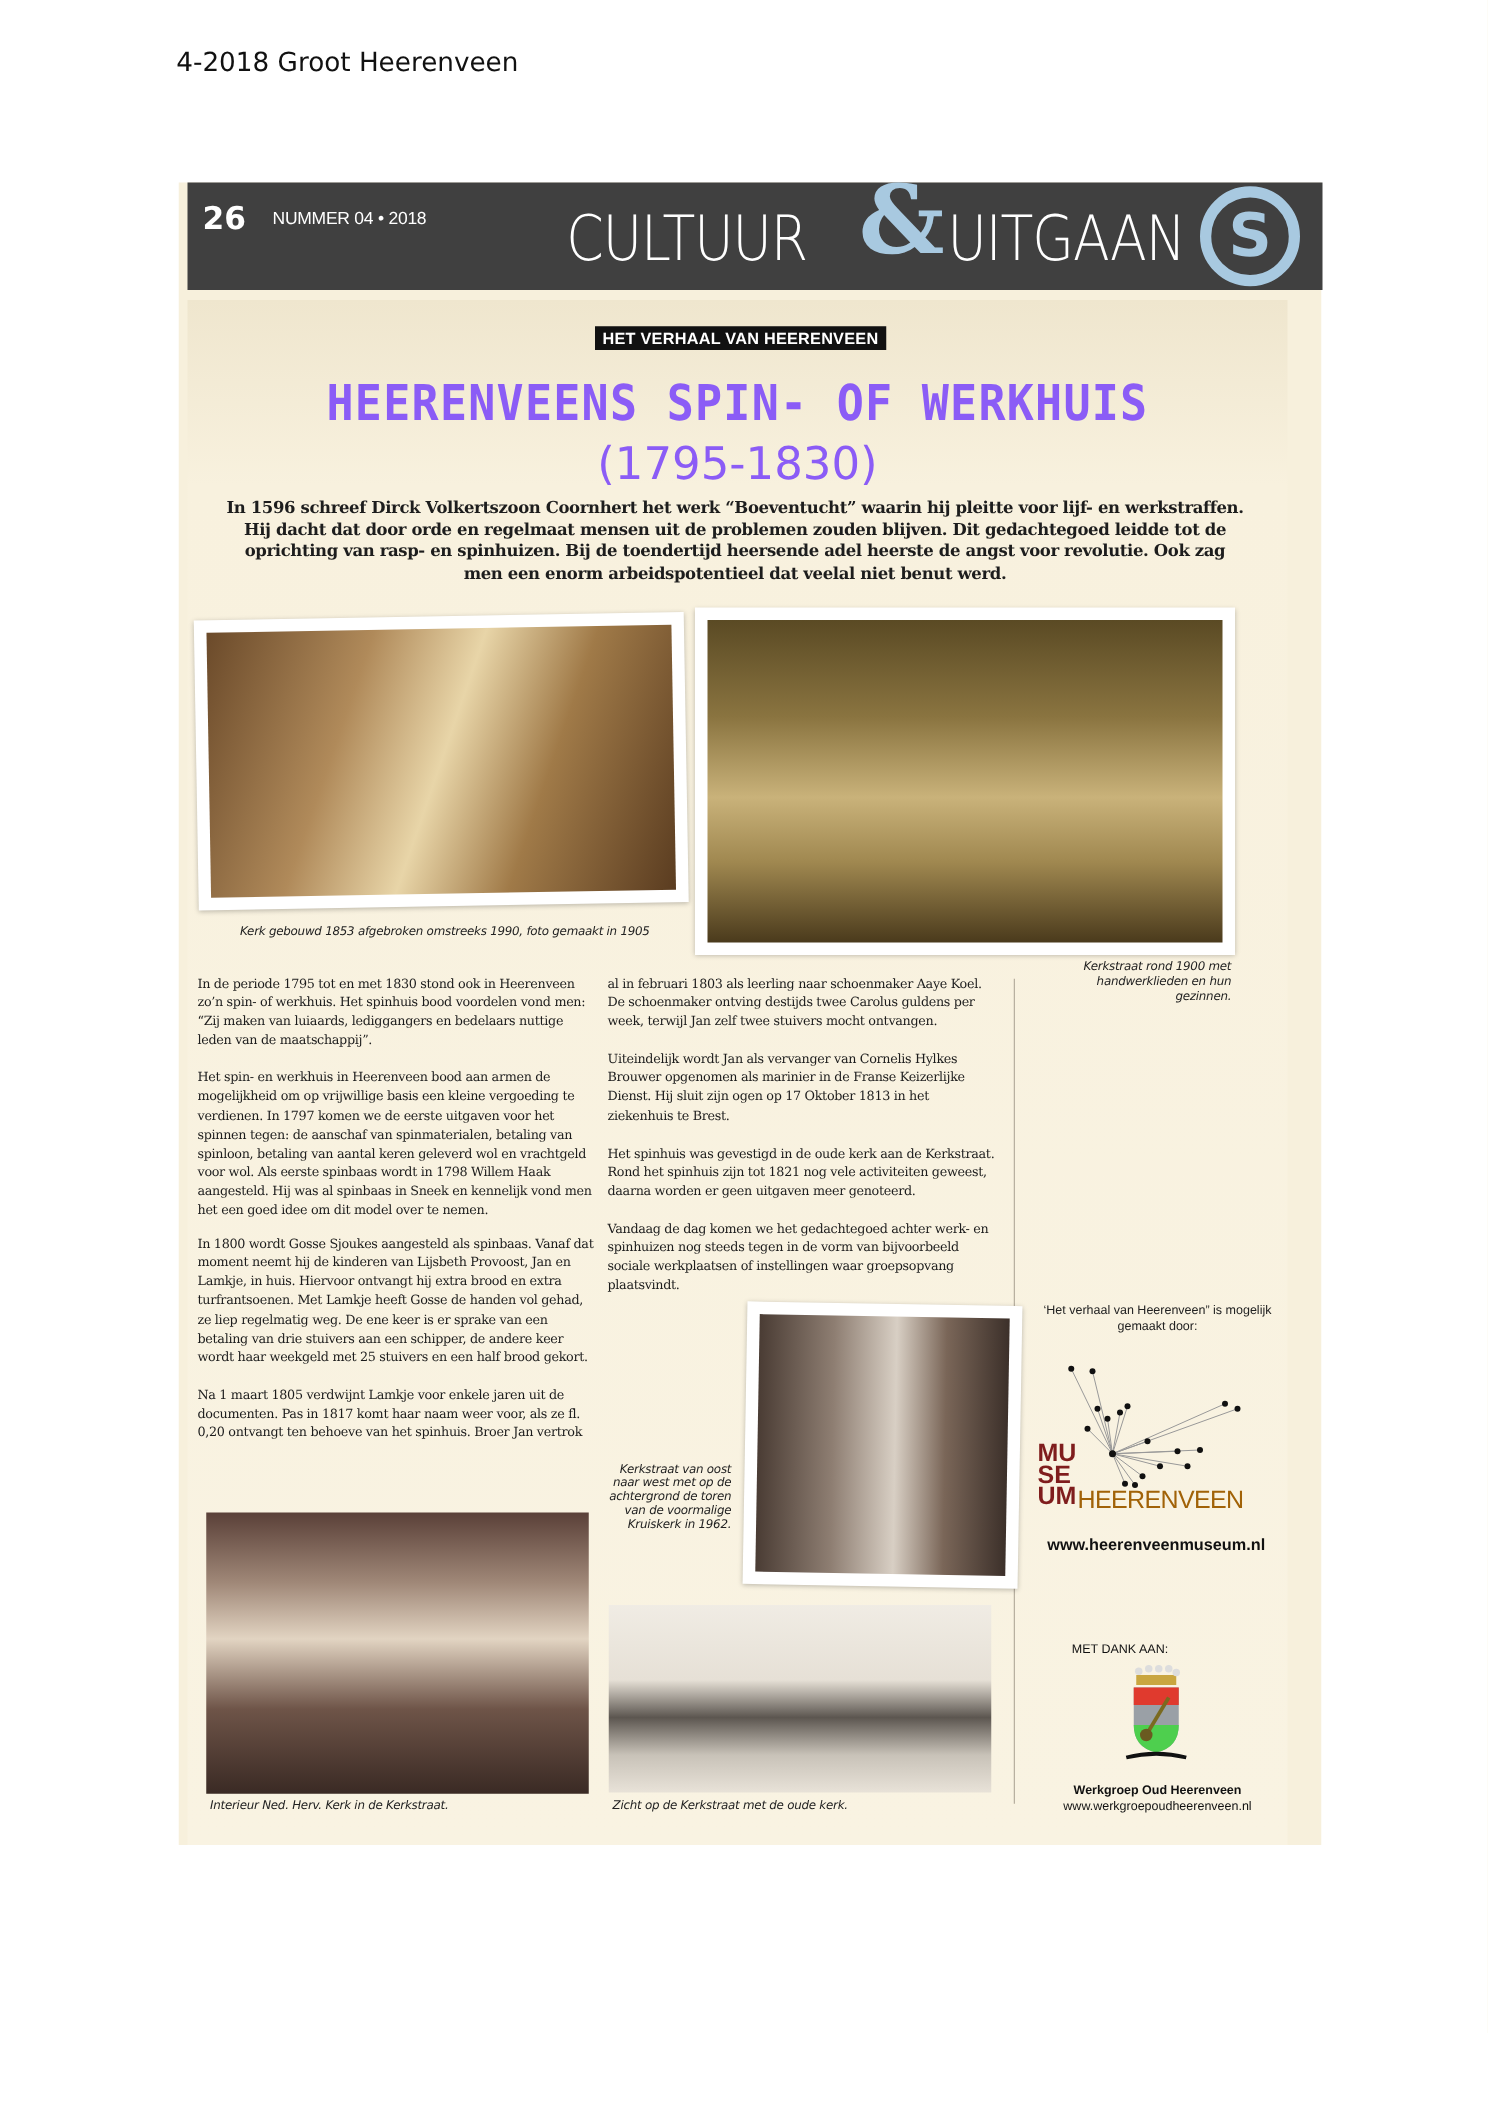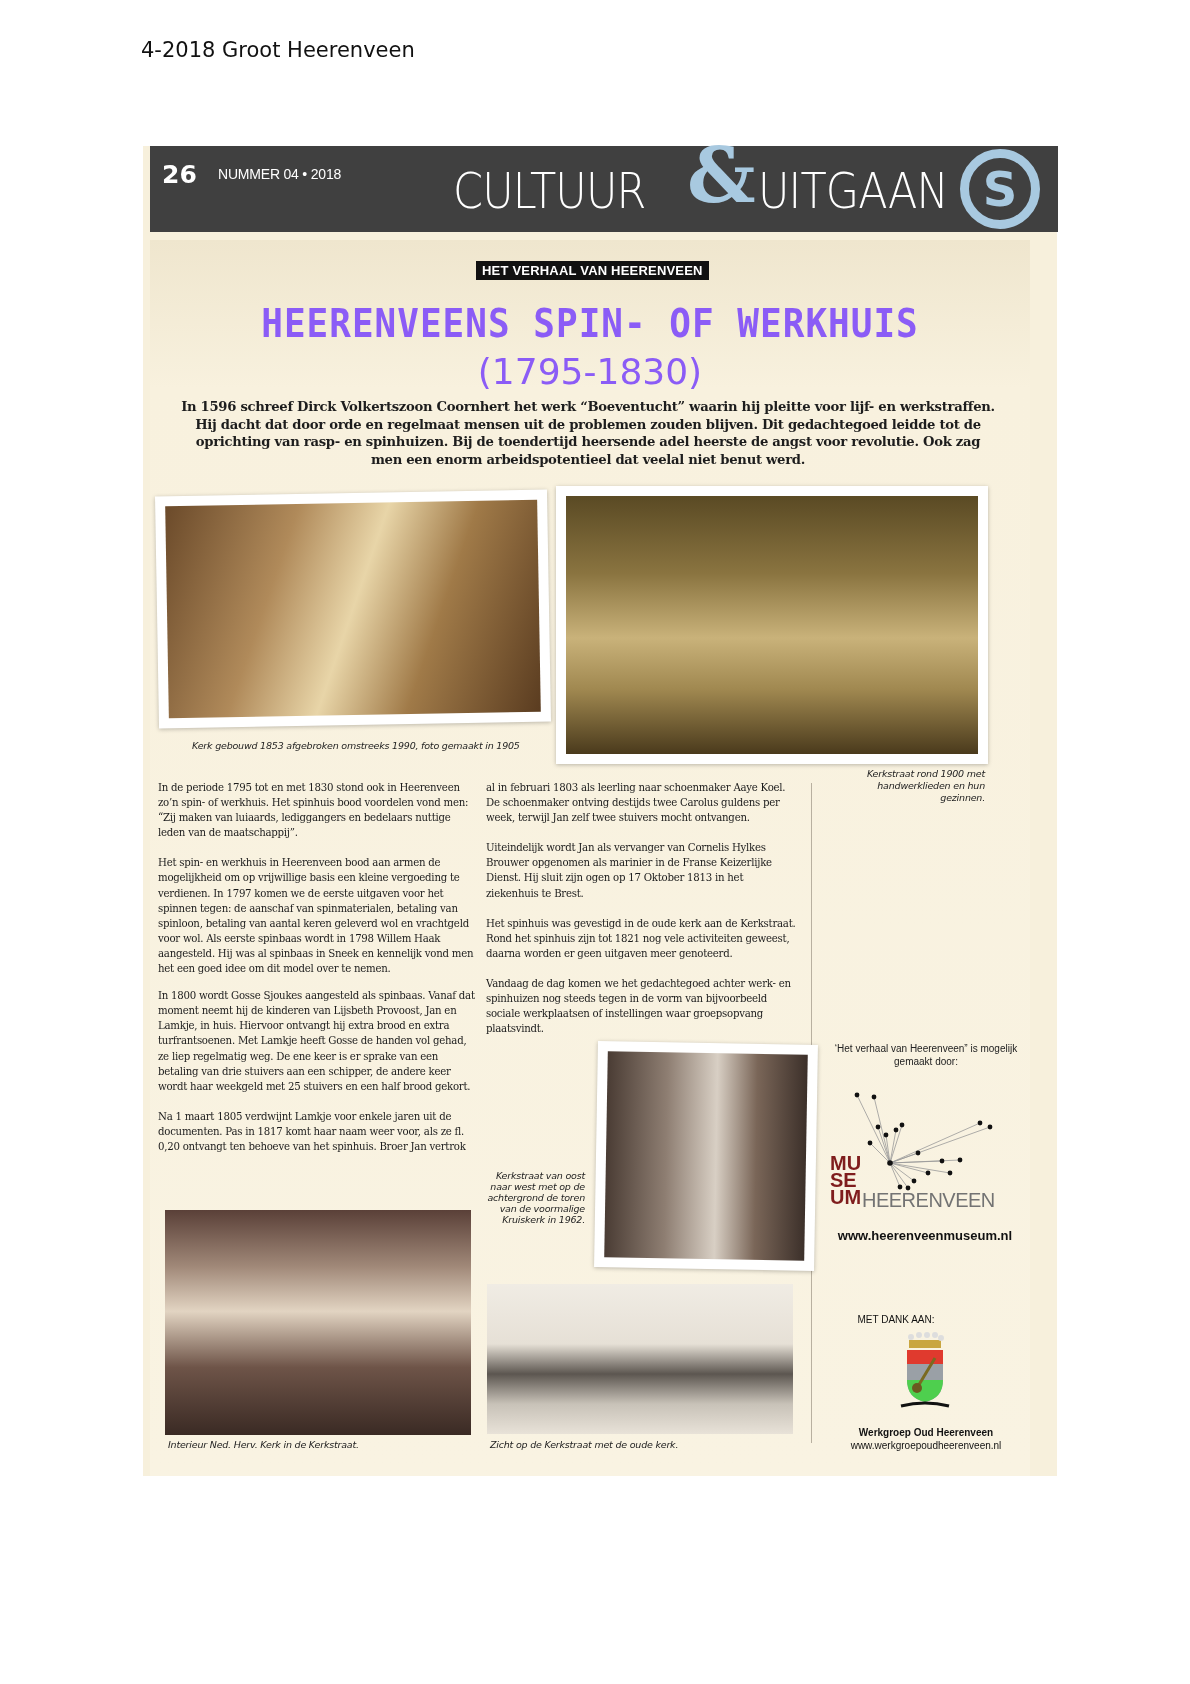--- a/index.html
+++ b/index.html
@@ -40,21 +40,21 @@
 
   .col { position: absolute; font-family: "DejaVu Serif", serif; font-size: 10.2px; line-height: 15.1px; color: #1c1c1c; letter-spacing: -0.25px; }
   .col p { margin-bottom: 15px; }
   .col p.tight { margin-bottom: 12px; }
 
   .vrule { position: absolute; left: 811px; top: 783px; width: 1px; height: 660px; background: #b8b0a0; }
 
   .sponsor-txt { position: absolute; left: 826px; top: 1042px; width: 200px; text-align: center; font-size: 10px; color: #222; line-height: 13px; }
   .museum { position: absolute; left: 830px; top: 1085px; width: 190px; height: 135px; }
   .museum .mu { position: absolute; left: 0; top: 70px; font-size: 20px; font-weight: bold; line-height: 17px; color: #7f1d1d; font-family: "Liberation Sans", sans-serif; }
-  .museum .heer { position: absolute; left: 32px; top: 104px; font-size: 20px; color: #737373; letter-spacing: -0.5px; font-family:"Liberation Sans", sans-serif; }
+  .museum .heer { position: absolute; left: 32px; top: 104px; font-size: 20px; color: #a16207; letter-spacing: -0.5px; font-family:"Liberation Sans", sans-serif; }
   .museum-url { position: absolute; left: 830px; top: 1228px; width: 190px; text-align: center; font-size: 13px; font-weight: bold; color: #111; }
 
   .thanks { position: absolute; left: 796px; top: 1314px; width: 200px; text-align: center; font-size: 10px; color: #111; }
   .crest { position: absolute; left: 895px; top: 1330px; width: 60px; height: 80px; }
   .wg-name { position: absolute; left: 826px; top: 1427px; width: 200px; text-align: center; font-size: 10px; font-weight: bold; color: #111; }
   .wg-url { position: absolute; left: 826px; top: 1440px; width: 200px; text-align: center; font-size: 10px; color: #111; }
 </style>
 </head>
 <body>
 

